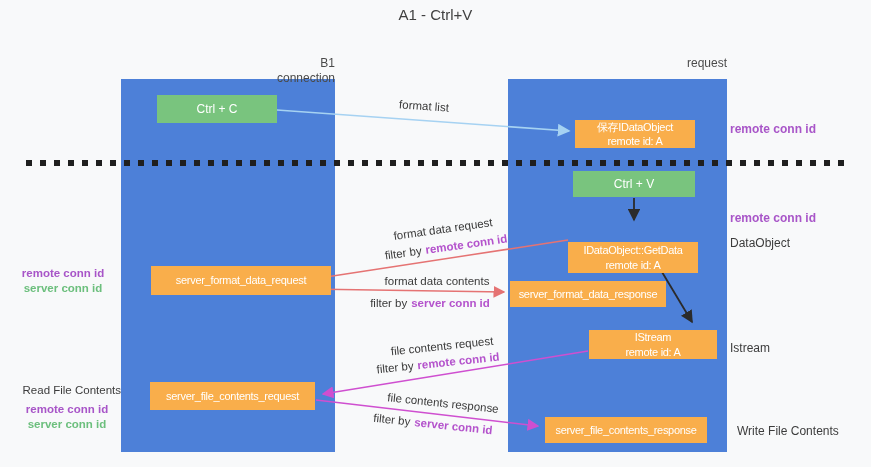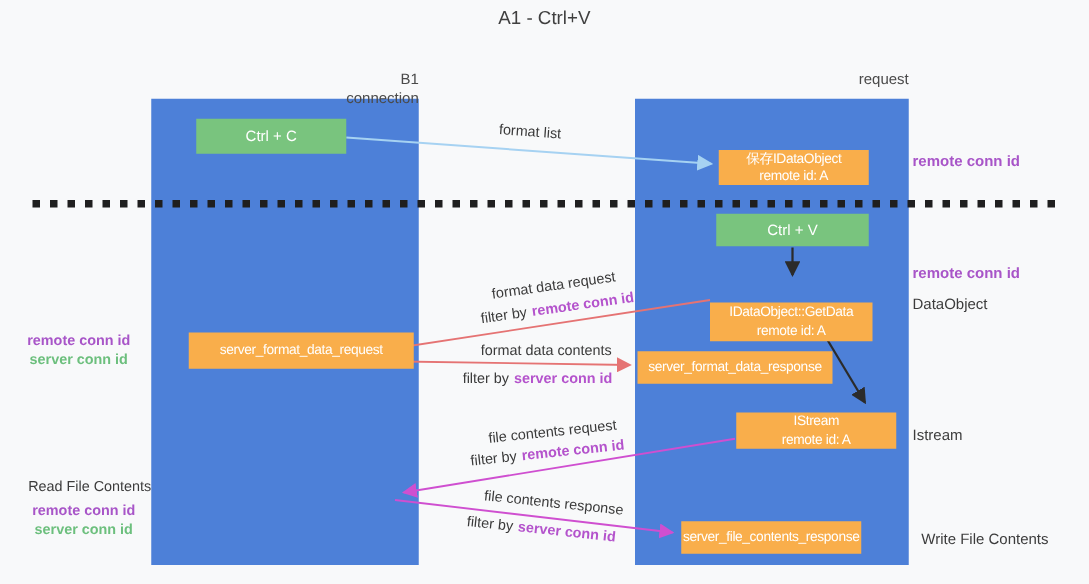--- a/index.html
+++ b/index.html
@@ -110,22 +110,25 @@
 
   <div class="box orange" style="left:510px;top:281px;width:156px;height:26px;">
     <div>server_format_data_response</div>
   </div>
 
   <div class="box orange" style="left:589px;top:330px;width:128px;height:29px;">
     <div>IStream</div>
     <div>remote id: A</div>
   </div>
 
+  <div class="box orange" style="left:150px;top:382px;width:165px;height:28px;">
+    <div>server_file_contents_request</div>
+  </div>
 
-  <div class="box orange" style="left:545px;top:417px;width:144px;height:26px;">
+  <div class="box orange" style="left:545px;top:417px;width:162px;height:26px;">
     <div>server_file_contents_response</div>
   </div>
 
   <div class="lbl r-p4" style="left:424px;top:106px;">format list</div>
 
   <div class="lbl r-n8" style="left:443px;top:229px;">format data request</div>
   <div class="lbl r-n8 pair" style="left:446px;top:247px;">
     <span>filter by</span><span class="hl purple">remote conn id</span>
   </div>
 

